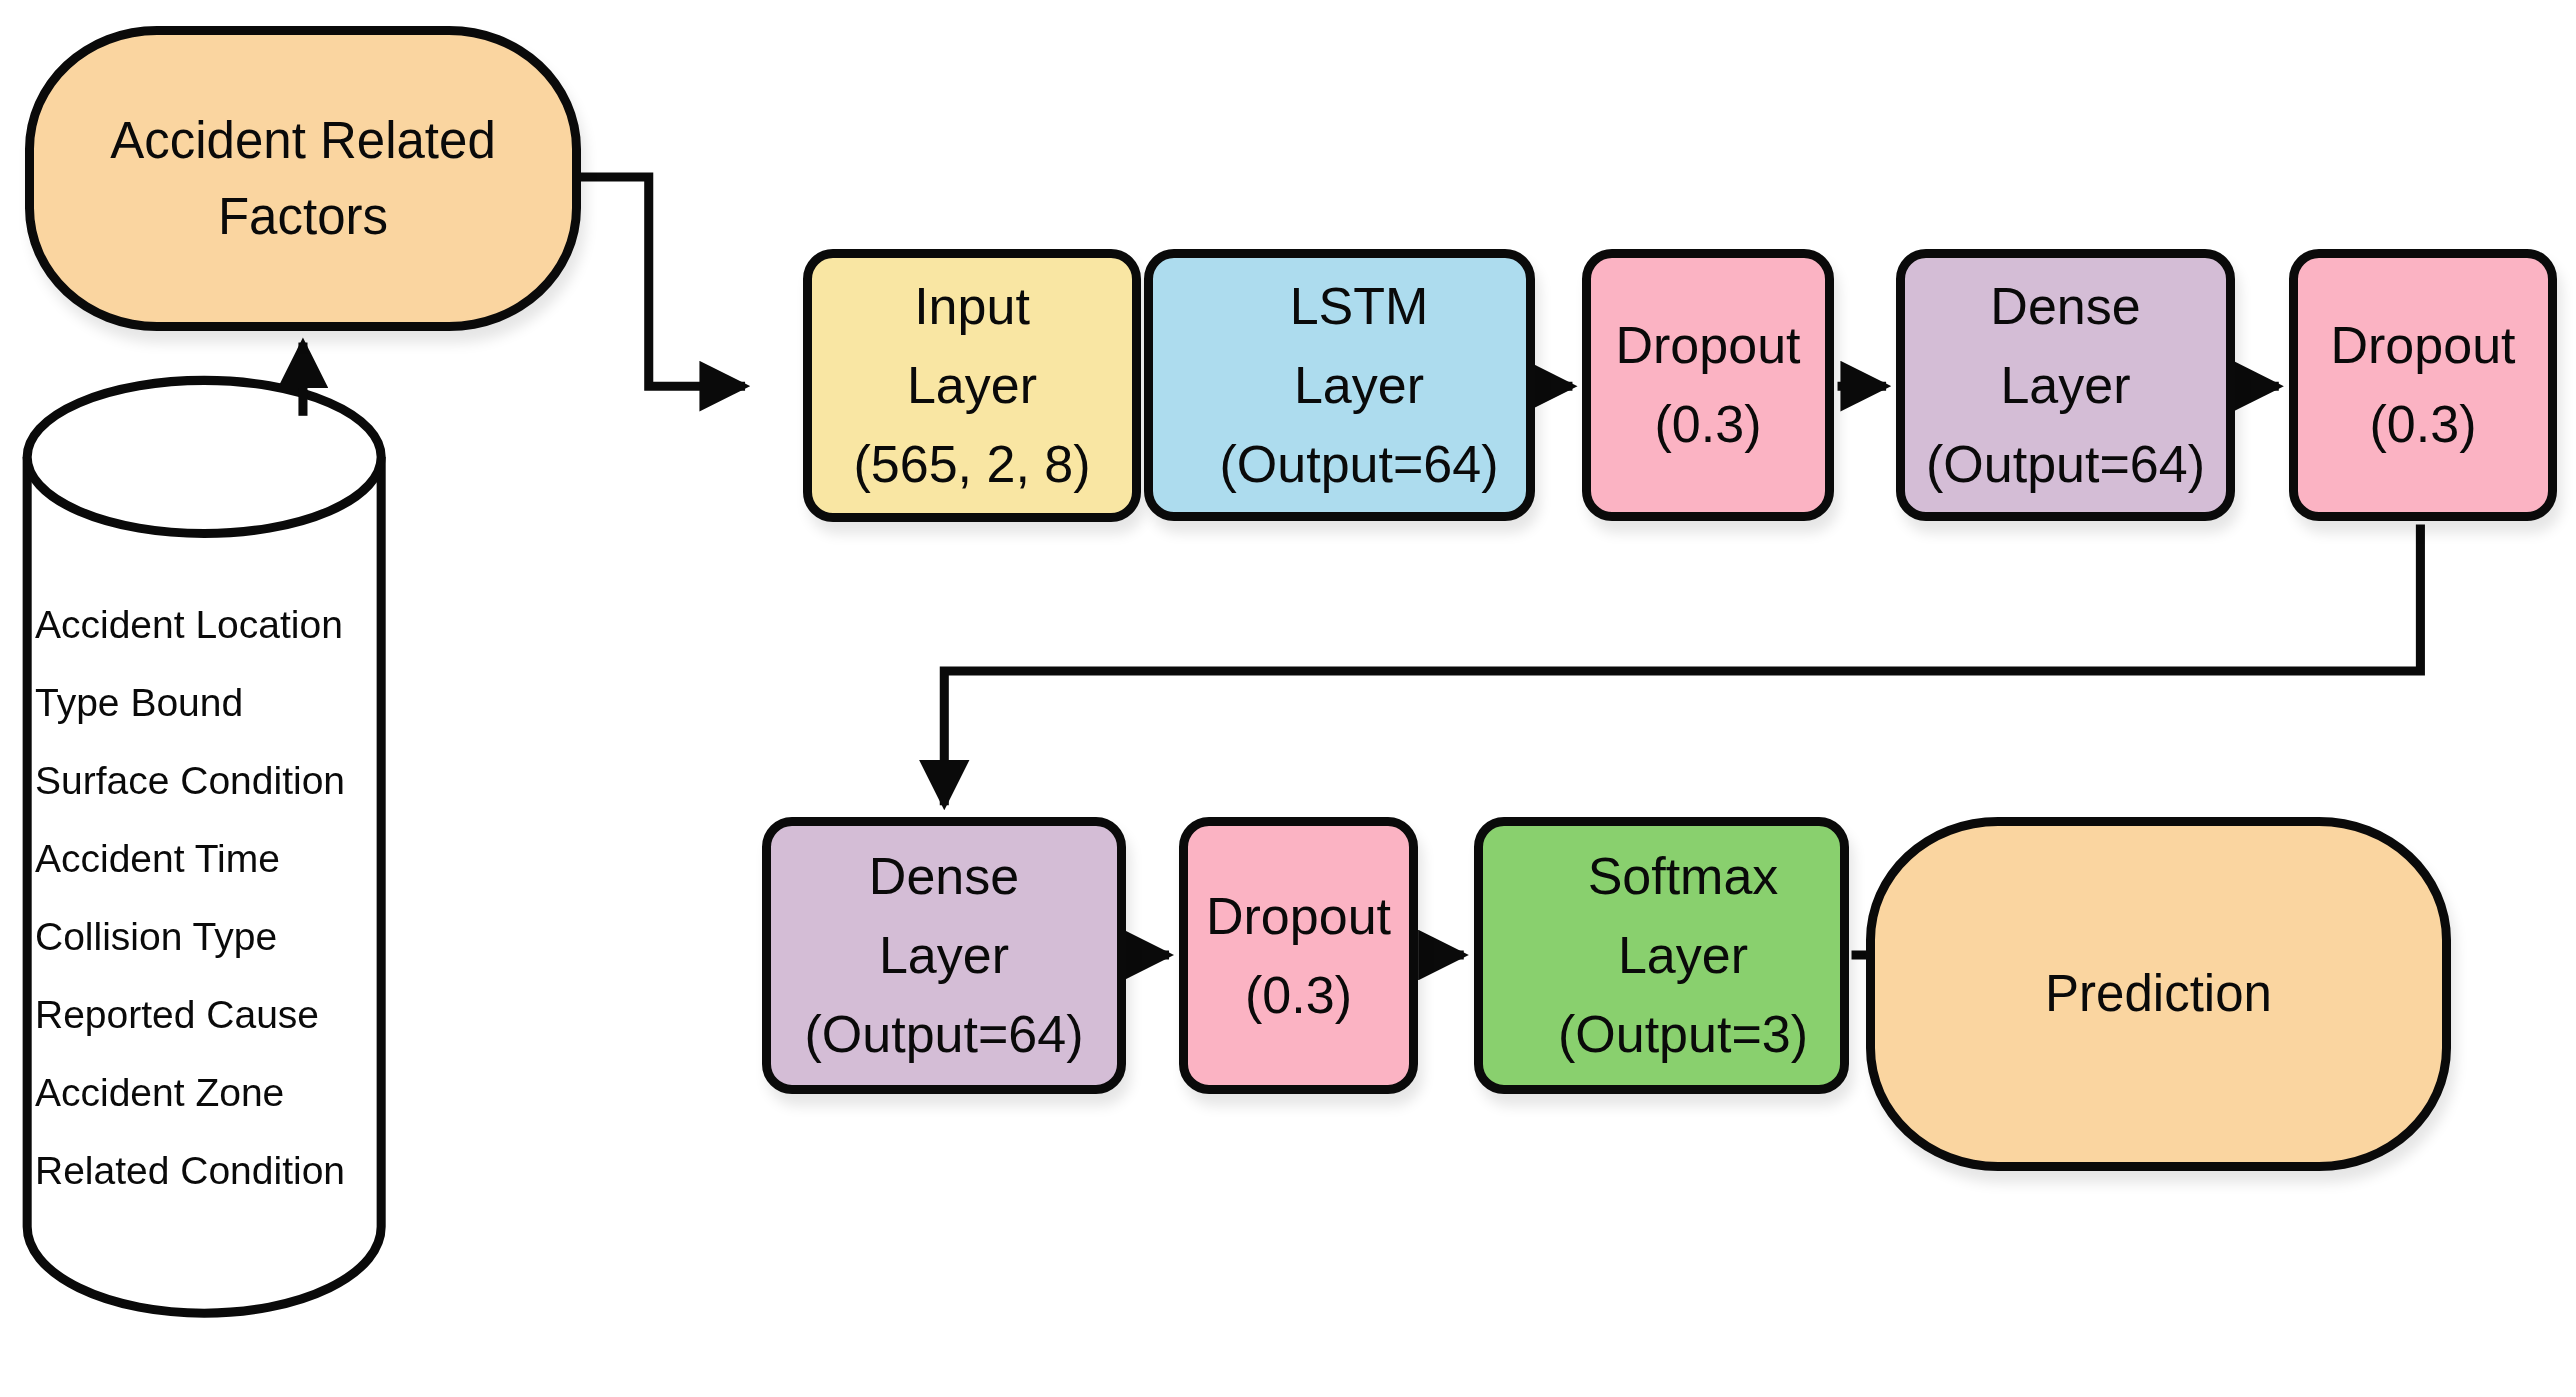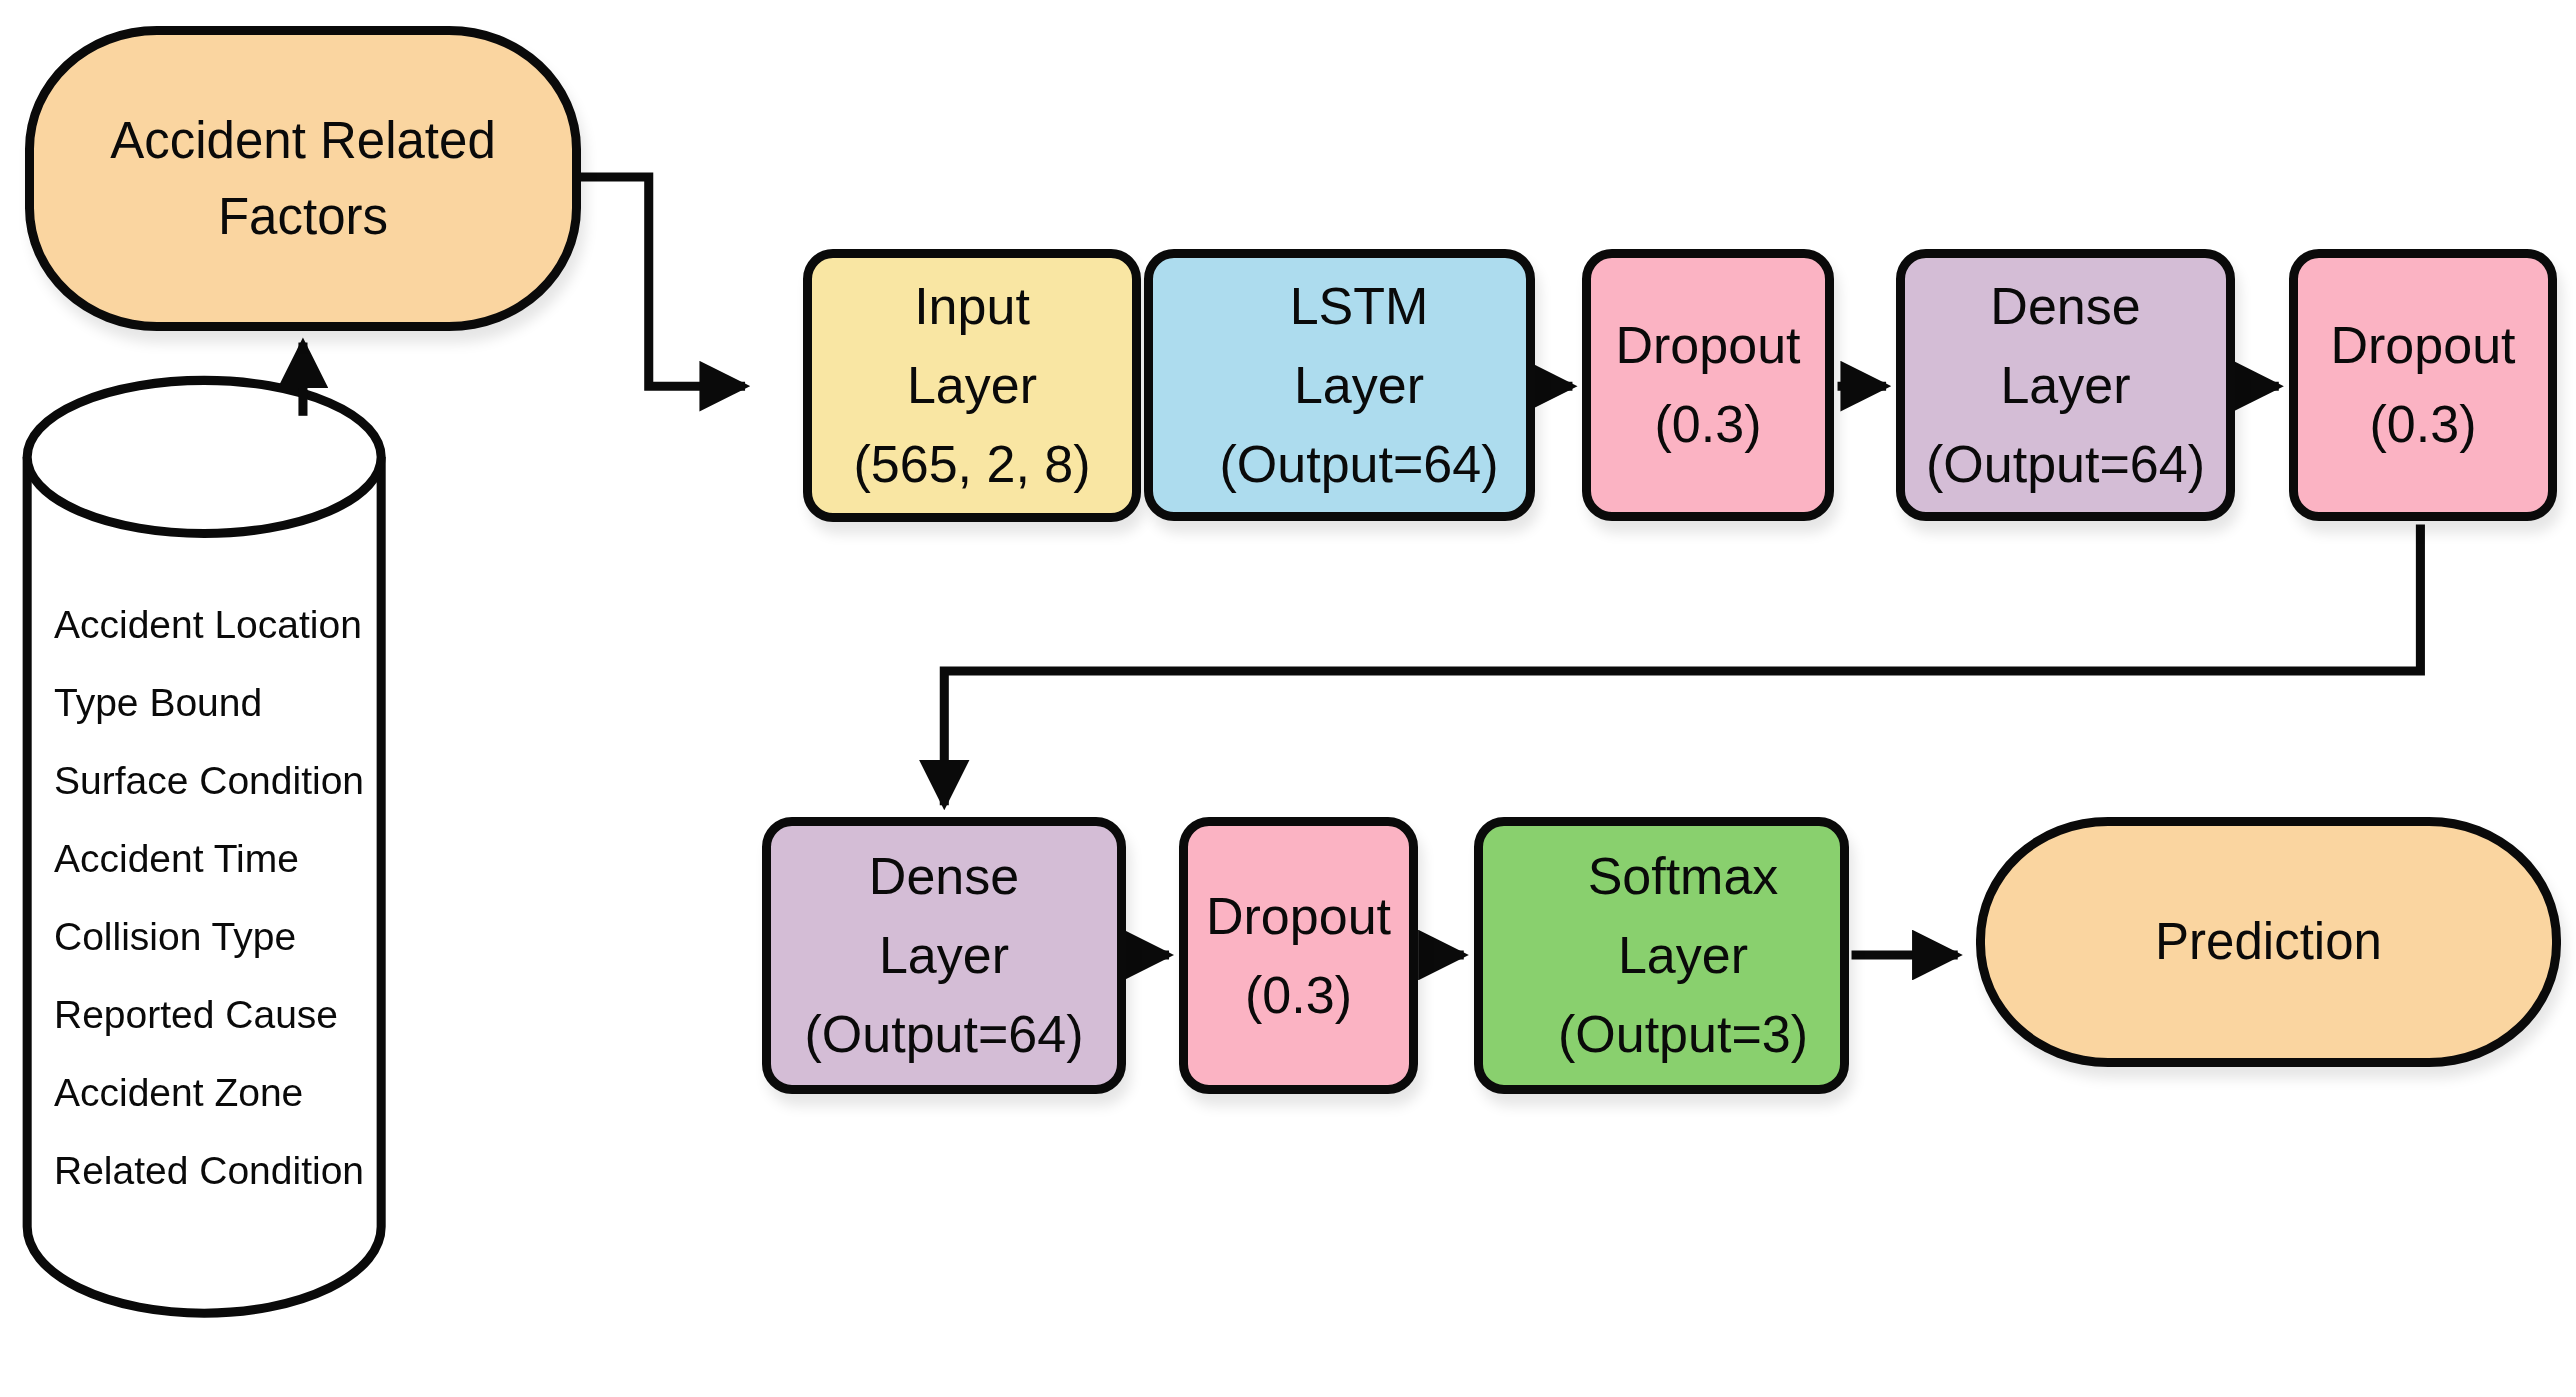--- a/index.html
+++ b/index.html
@@ -23,27 +23,27 @@
   
   .n-input   {left:759px;  top:249px; width:338px; height:273px;}
   .n-lstm    {left:1144px; top:249px; width:391px; height:272px;padding-left:39px;}
   .n-dropout1{left:1582px; top:249px; width:252px; height:272px;}
   .n-dense1  {left:1896px; top:249px; width:339px; height:272px;}
   .n-dropout2{left:2289px; top:249px; width:268px; height:272px;}
   
   .n-dense2  {left:762px;  top:817px; width:364px; height:277px;}
   .n-dropout3{left:1179px; top:817px; width:239px; height:277px;}
   .n-softmax {left:1474px; top:817px; width:375px; height:277px;padding-left:43px;}
-  .n-predict {left:1976px; top:817px; width:585px; height:250px;}
+  .n-predict {left:1866px; top:817px; width:585px; height:354px;}
   
   .n-source  {left:25px;   top:26px;  width:556px; height:305px;}
 
   .db-list{
     position:absolute;left:35px;top:586px;width:354px;
-    font-size:39px;line-height:78px;color:#0a0a0a;white-space:nowrap;margin-left:19px;
+    font-size:39px;line-height:78px;color:#0a0a0a;white-space:nowrap;
   }
   .db-list .db-item{height:78px;}
 </style>
 </head>
 <body>
 
 <div id="canvas">
 
   <svg id="wires" viewBox="0 0 3129 1698" xmlns="http://www.w3.org/2000/svg">
     <defs>

